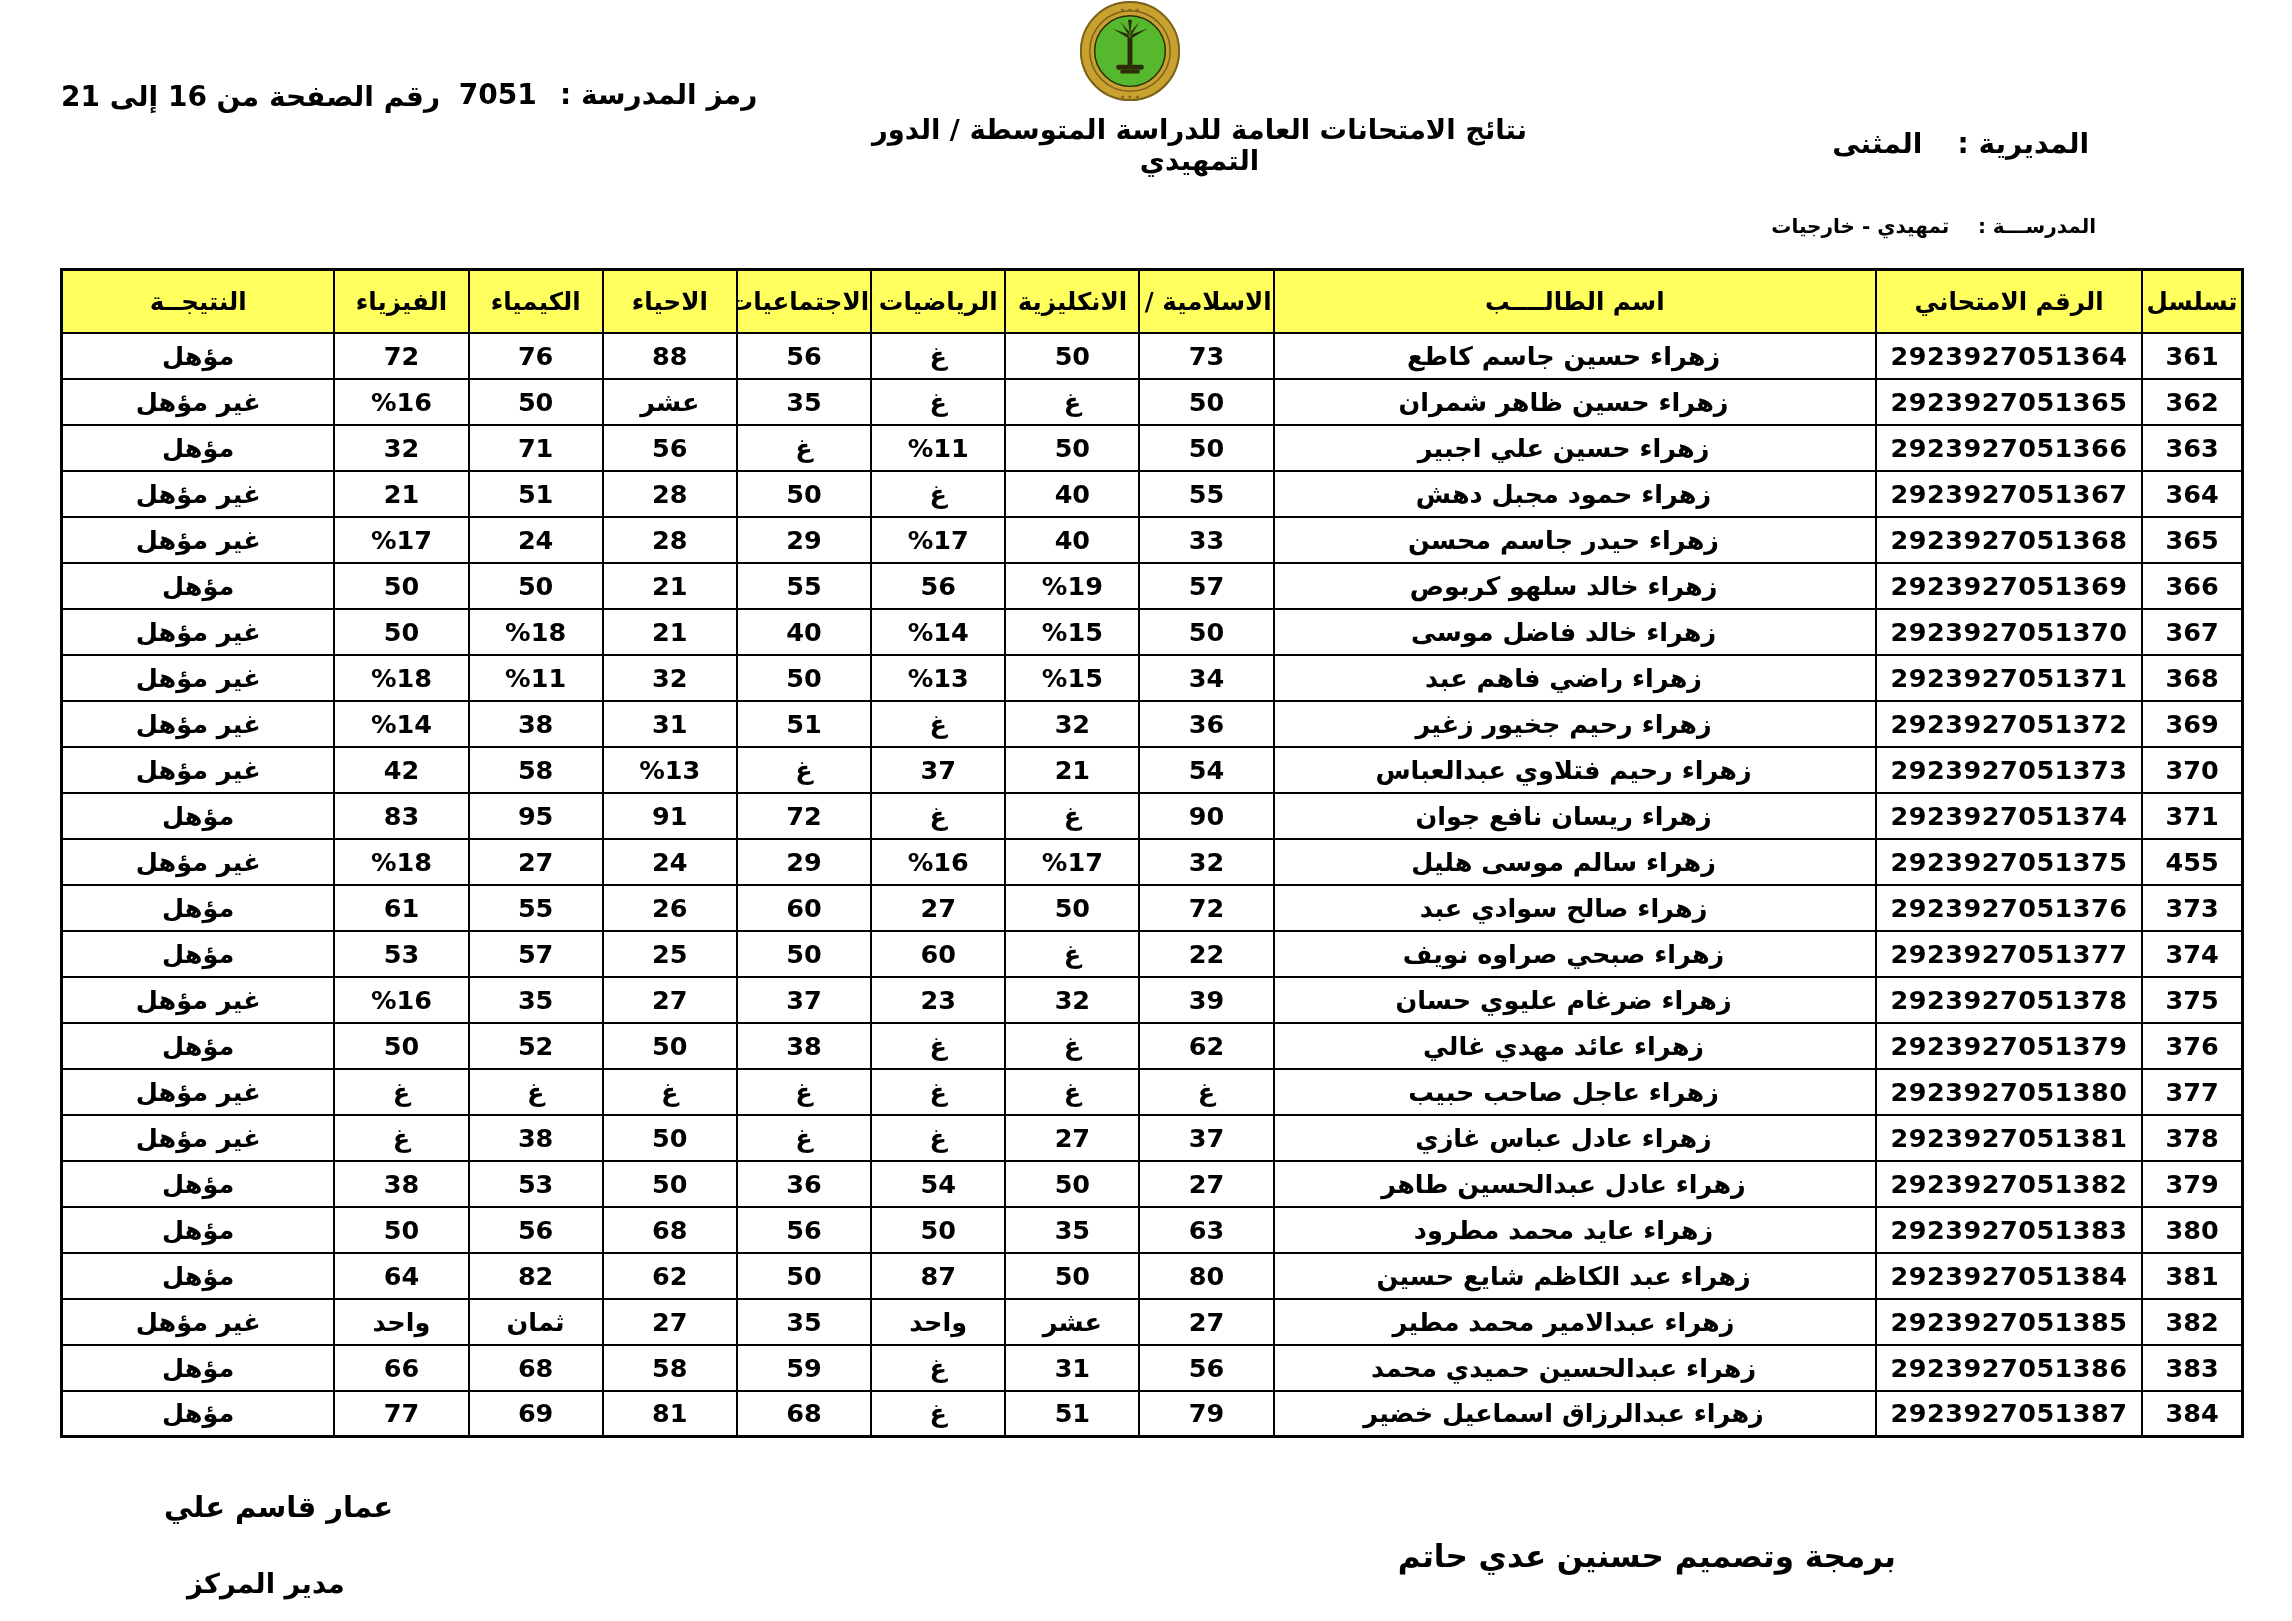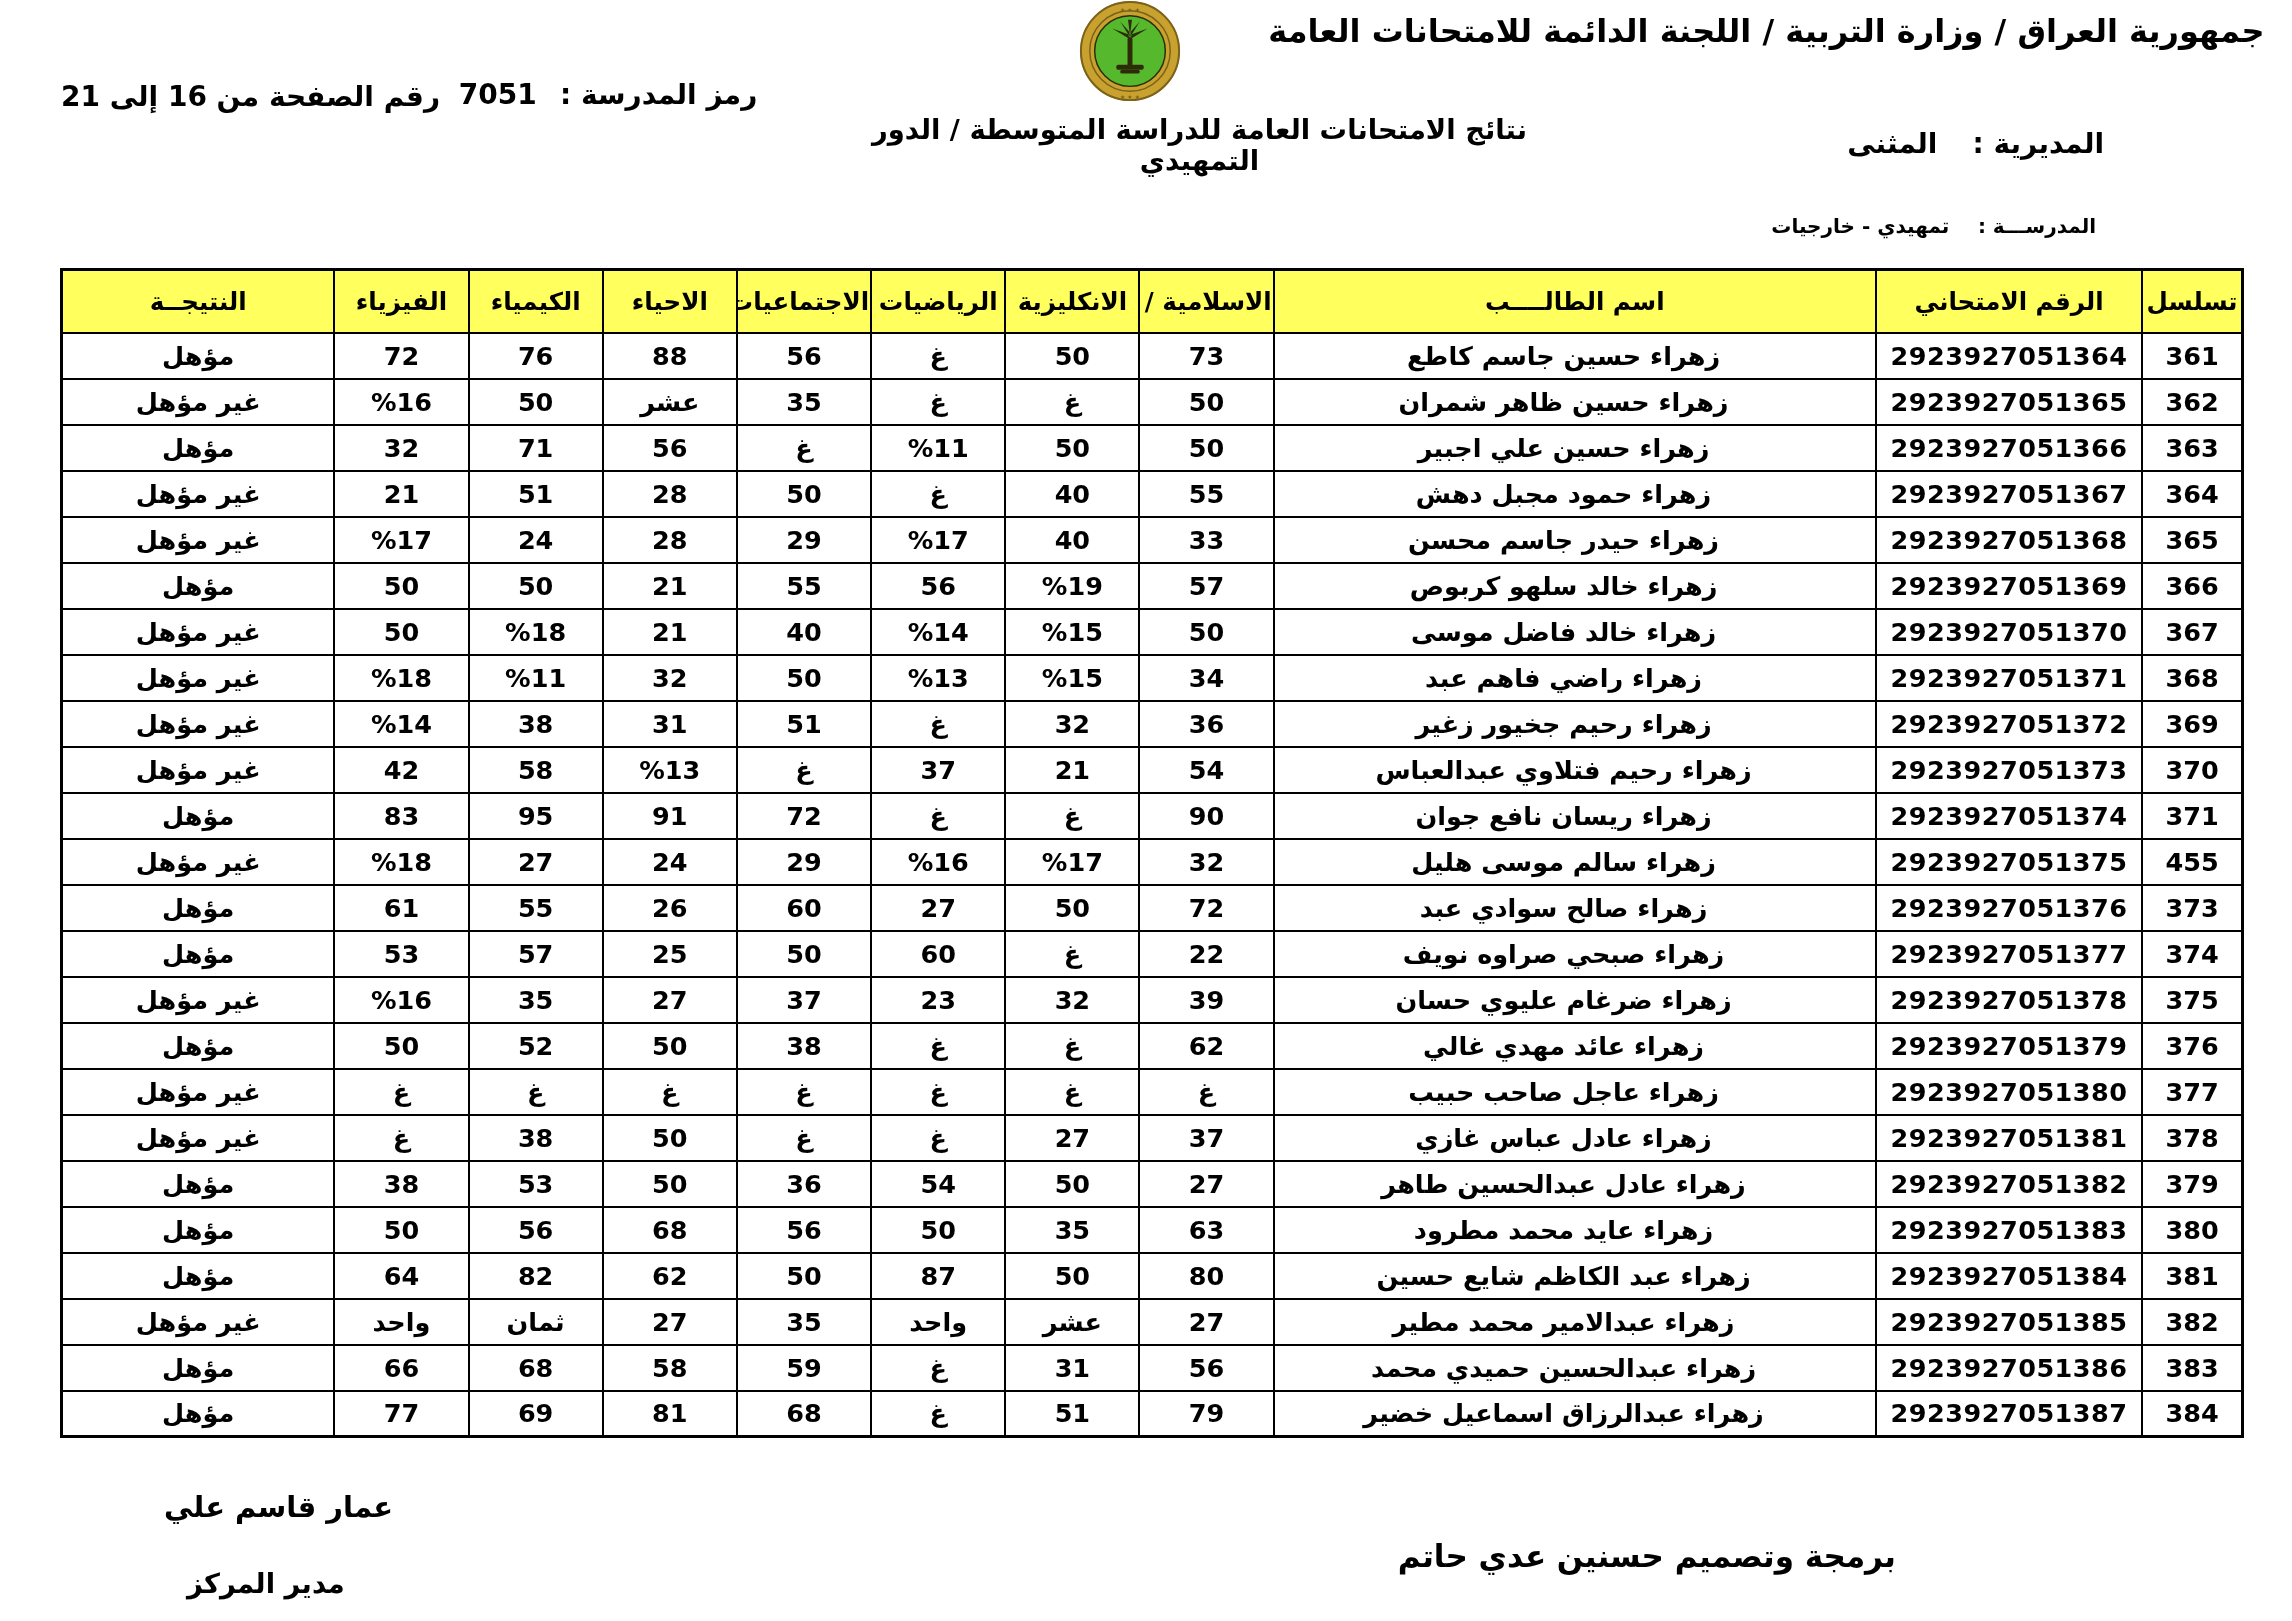--- a/index.html
+++ b/index.html
@@ -23,21 +23,21 @@
   
   .hdr-title-right{position:absolute;top:11.8px;right:27.4px;font-size:32px;font-weight:bold;}
   .hdr-title-left{position:absolute;top:13.7px;left:69px;font-size:29px;font-weight:bold;direction:rtl;}
   .logo{position:absolute;top:0;left:1071px;width:120px;height:106px;}
   .hdr-line2{position:absolute;top:78px;left:446px;font-size:28px;}
   .hdr-line2 .num{display:inline-block;margin:0 13.7px;direction:ltr;}
   .hdr-pages{position:absolute;top:80px;left:62px;font-size:28px;}
   .hdr-exam-title{position:absolute;top:114px;left:823px;width:755px;text-align:center;font-size:27.4px;}
   .hdr-year{position:absolute;top:161px;left:823px;width:755px;text-align:center;font-size:28px;}
   .hdr-year .year-num{display:inline-block;direction:ltr;margin-left:39px;}
-  .hdr-dir{position:absolute;top:127px;right:188px;font-size:28px;}
+  .hdr-dir{position:absolute;top:127px;right:203px;font-size:28px;}
   .hdr-dir .val{margin-right:25.5px;}
   .hdr-school{position:absolute;top:214px;right:196px;font-size:20px;}
   .hdr-school .val{margin-right:21.6px;}
   
   table.results{
     position:absolute;top:268px;right:48px;
     width:2184px;
     border-collapse:collapse;
     table-layout:fixed;
   }
@@ -72,21 +72,20 @@
   .ftr-prog{position:absolute;top:1538px;right:396px;font-size:31px;}
   .ftr-dir{position:absolute;top:1566px;right:420px;font-size:28px;}
   .ftr-name{position:absolute;top:1490px;left:165px;font-size:29px;}
   .ftr-role{position:absolute;top:1568px;left:188px;font-size:27.4px;}
 </style>
 </head>
 <body>
 
 <div class="page">
 
-  <div class="hdr-title-right">جمهورية العراق / وزارة التربية / اللجنة الدائمة للامتحانات العامة</div>
 
   <div class="logo">
     <svg viewBox="0 0 120 108" width="120" height="106" aria-hidden="true">
       <circle cx="60" cy="52" r="51" fill="#c8a12e"></circle>
       <circle cx="60" cy="52" r="50" fill="none" stroke="#7a611c" stroke-width="2"></circle>
       <circle cx="60" cy="52" r="41" fill="none" stroke="#7a611c" stroke-width="1.5"></circle>
       <circle cx="60" cy="52" r="36" fill="#55b82d" stroke="#2c2c08" stroke-width="1.5"></circle>
       <g fill="#2c2c08">
         <rect x="57.5" y="38" width="5" height="30" rx="2"></rect>
         <path d="M60 40 L42 29 L58 35 Z"></path>

